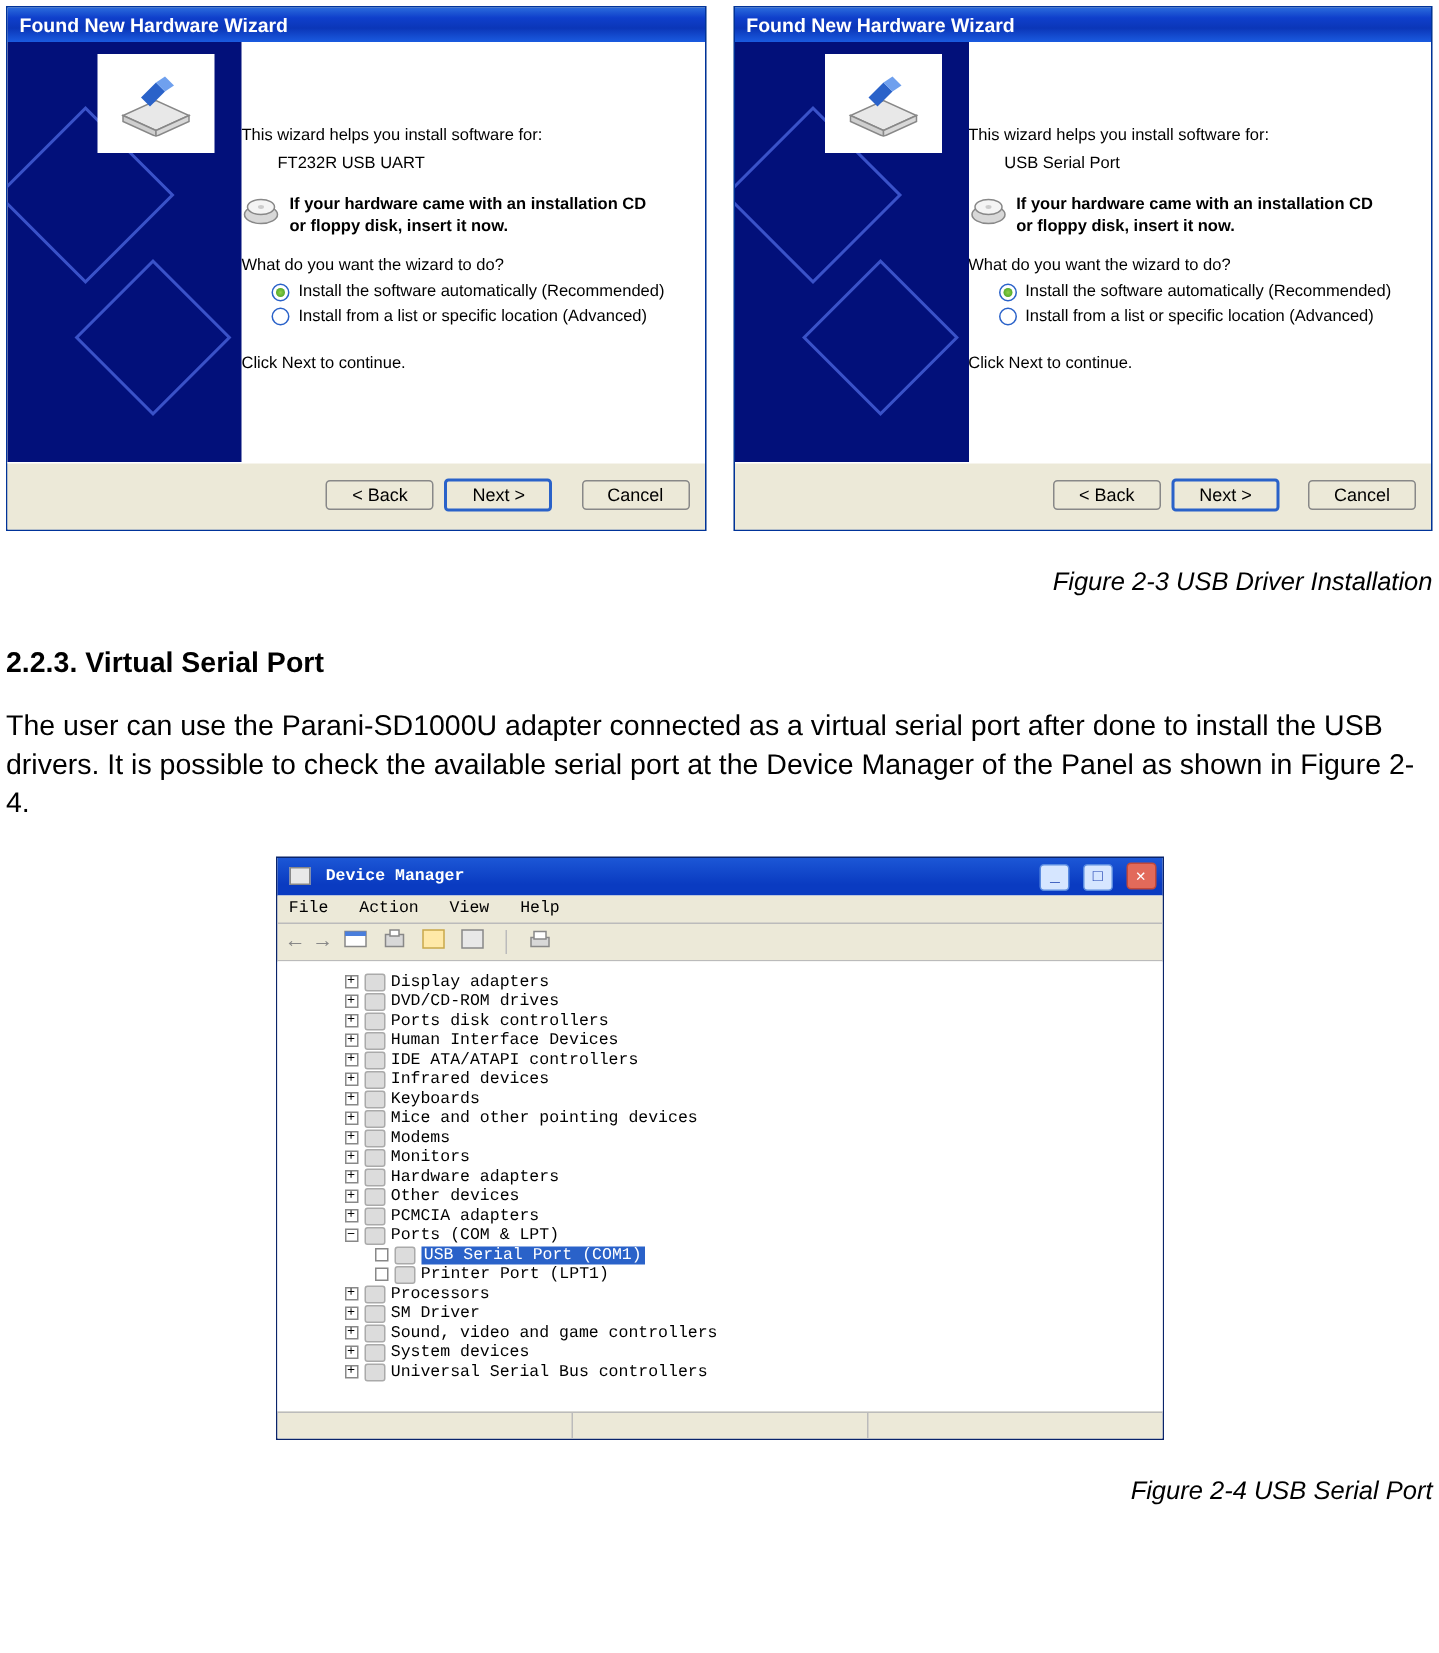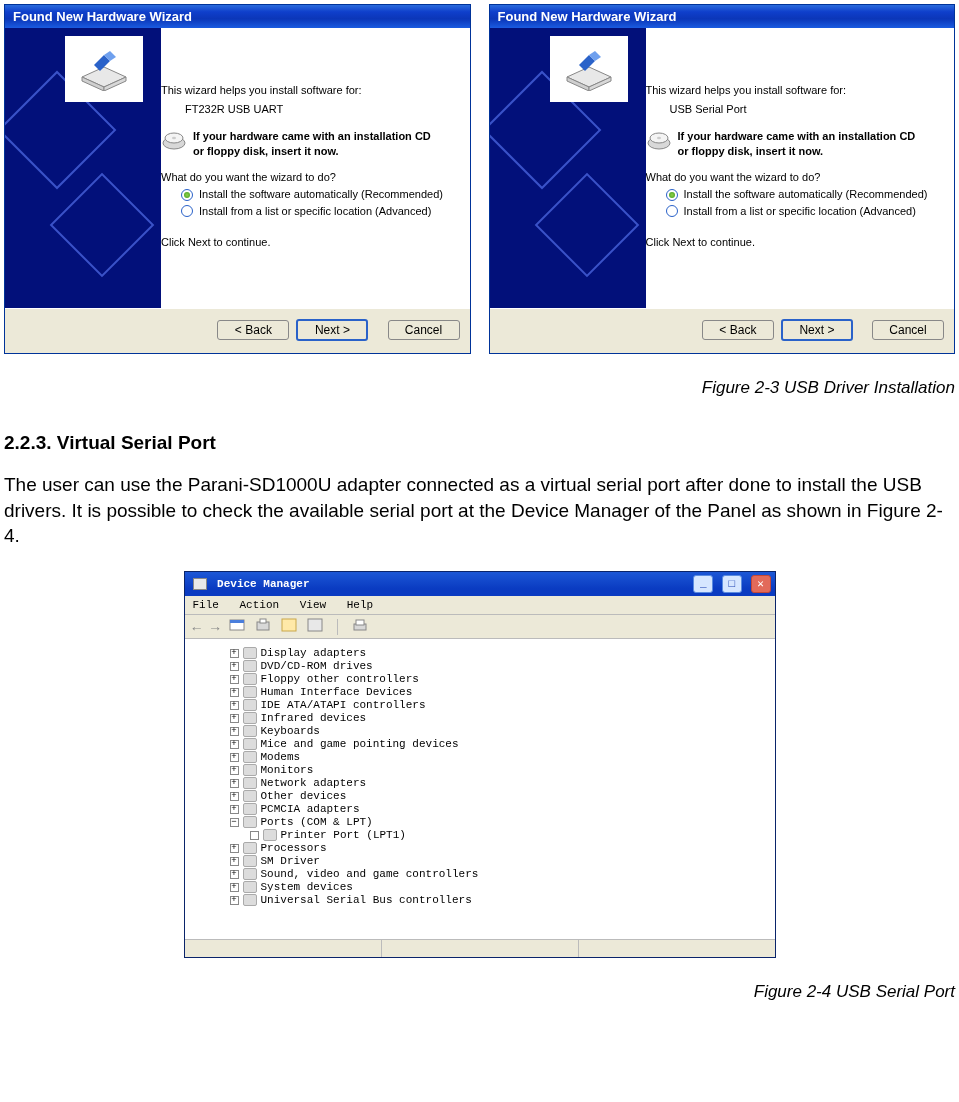--- a/index.html
+++ b/index.html
@@ -314,21 +314,21 @@
         <span>Display adapters</span>
       </div>
       <div class="node sub1">
         <span class="pm">+</span>
         <span class="ic"></span>
         <span>DVD/CD-ROM drives</span>
       </div>
       <div class="node sub1">
         <span class="pm">+</span>
         <span class="ic"></span>
-        <span>Floppy other controllers</span>
+        <span>Ports disk controllers</span>
       </div>
       <div class="node sub1">
         <span class="pm">+</span>
         <span class="ic"></span>
         <span>Human Interface Devices</span>
       </div>
       <div class="node sub1">
         <span class="pm">+</span>
         <span class="ic"></span>
         <span>IDE ATA/ATAPI controllers</span>
@@ -339,51 +339,56 @@
         <span>Infrared devices</span>
       </div>
       <div class="node sub1">
         <span class="pm">+</span>
         <span class="ic"></span>
         <span>Keyboards</span>
       </div>
       <div class="node sub1">
         <span class="pm">+</span>
         <span class="ic"></span>
-        <span>Mice and game pointing devices</span>
+        <span>Mice and other pointing devices</span>
       </div>
       <div class="node sub1">
         <span class="pm">+</span>
         <span class="ic"></span>
         <span>Modems</span>
       </div>
       <div class="node sub1">
         <span class="pm">+</span>
         <span class="ic"></span>
         <span>Monitors</span>
       </div>
       <div class="node sub1">
         <span class="pm">+</span>
         <span class="ic"></span>
-        <span>Network adapters</span>
+        <span>Hardware adapters</span>
       </div>
       <div class="node sub1">
         <span class="pm">+</span>
         <span class="ic"></span>
         <span>Other devices</span>
       </div>
       <div class="node sub1">
         <span class="pm">+</span>
         <span class="ic"></span>
         <span>PCMCIA adapters</span>
       </div>
       <div class="node sub1">
         <span class="pm">−</span>
         <span class="ic"></span>
         <span>Ports (COM &amp; LPT)</span>
+      </div>
+      <div class="node sub2">
+        <span class="pm"> </span>
+        <span class="ic"></span>
+        <span class="sel-node">USB Serial Port (COM1)</span>
       </div>
       <div class="node sub2">
         <span class="pm"> </span>
         <span class="ic"></span>
         <span>Printer Port (LPT1)</span>
       </div>
       <div class="node sub1">
         <span class="pm">+</span>
         <span class="ic"></span>
         <span>Processors</span>

